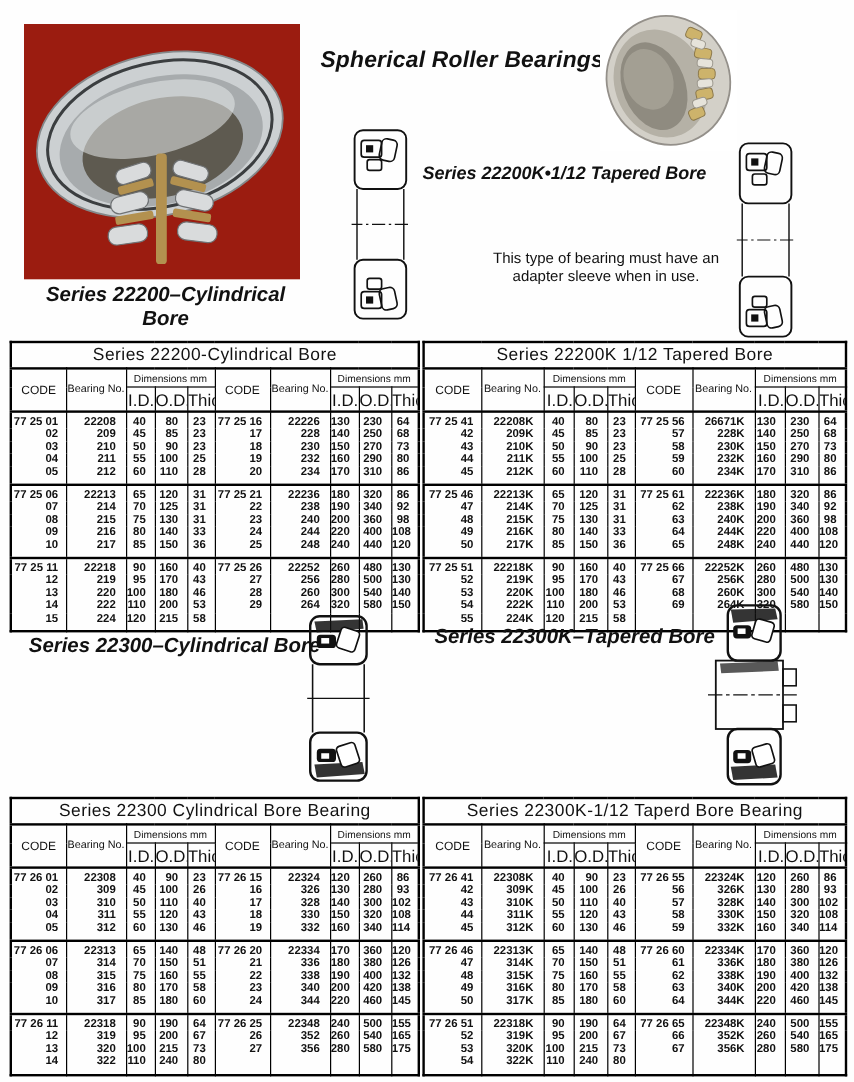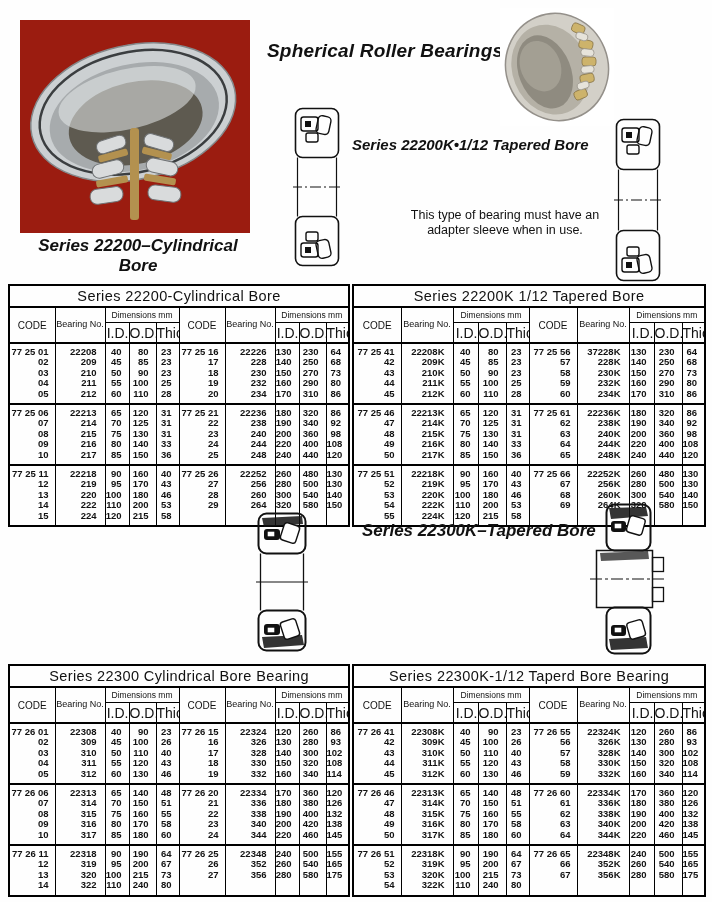--- a/index.html
+++ b/index.html
@@ -414,21 +414,21 @@
           </tr>
         </thead>
         <tbody>
           <tr>
             <td class="c-code">77 25 41</td>
             <td class="c-bear">22208K</td>
             <td class="c-dim">40</td>
             <td class="c-dim">80</td>
             <td class="c-dim">23</td>
             <td class="c-code">77 25 56</td>
-            <td class="c-bear">37228K</td>
+            <td class="c-bear">26671K</td>
             <td class="c-dim">130</td>
             <td class="c-dim">230</td>
             <td class="c-dim">64</td>
           </tr>
           <tr>
             <td class="c-code">42</td>
             <td class="c-bear">209K</td>
             <td class="c-dim">45</td>
             <td class="c-dim">85</td>
             <td class="c-dim">23</td>
@@ -595,20 +595,21 @@
             <td class="c-code"></td>
             <td class="c-bear"></td>
             <td class="c-dim"></td>
             <td class="c-dim"></td>
             <td class="c-dim"></td>
           </tr>
         </tbody>
       </table>
     </div>
 
+  <div class="abs series-label" style="left:24px;top:528px;">Series 22300–Cylindrical Bore</div>
   <div class="abs series-label" style="left:362px;top:521px;text-align:center;">Series 22300K–Tapered Bore</div>
 
   <div class="abs" style="left:256px;top:512px;">
     <svg width="52" height="140" viewBox="0 0 52 140">
       <g fill="none" stroke="#111" stroke-width="2">
         <rect x="2.5" y="1.5" width="47" height="40" rx="8"></rect>
         <rect x="2.5" y="98.5" width="47" height="40" rx="8"></rect>
         <line x1="4.5" y1="41.5" x2="4.5" y2="98.5" stroke-width="1.3"></line>
         <line x1="47.5" y1="41.5" x2="47.5" y2="98.5" stroke-width="1.3"></line>
       </g>

